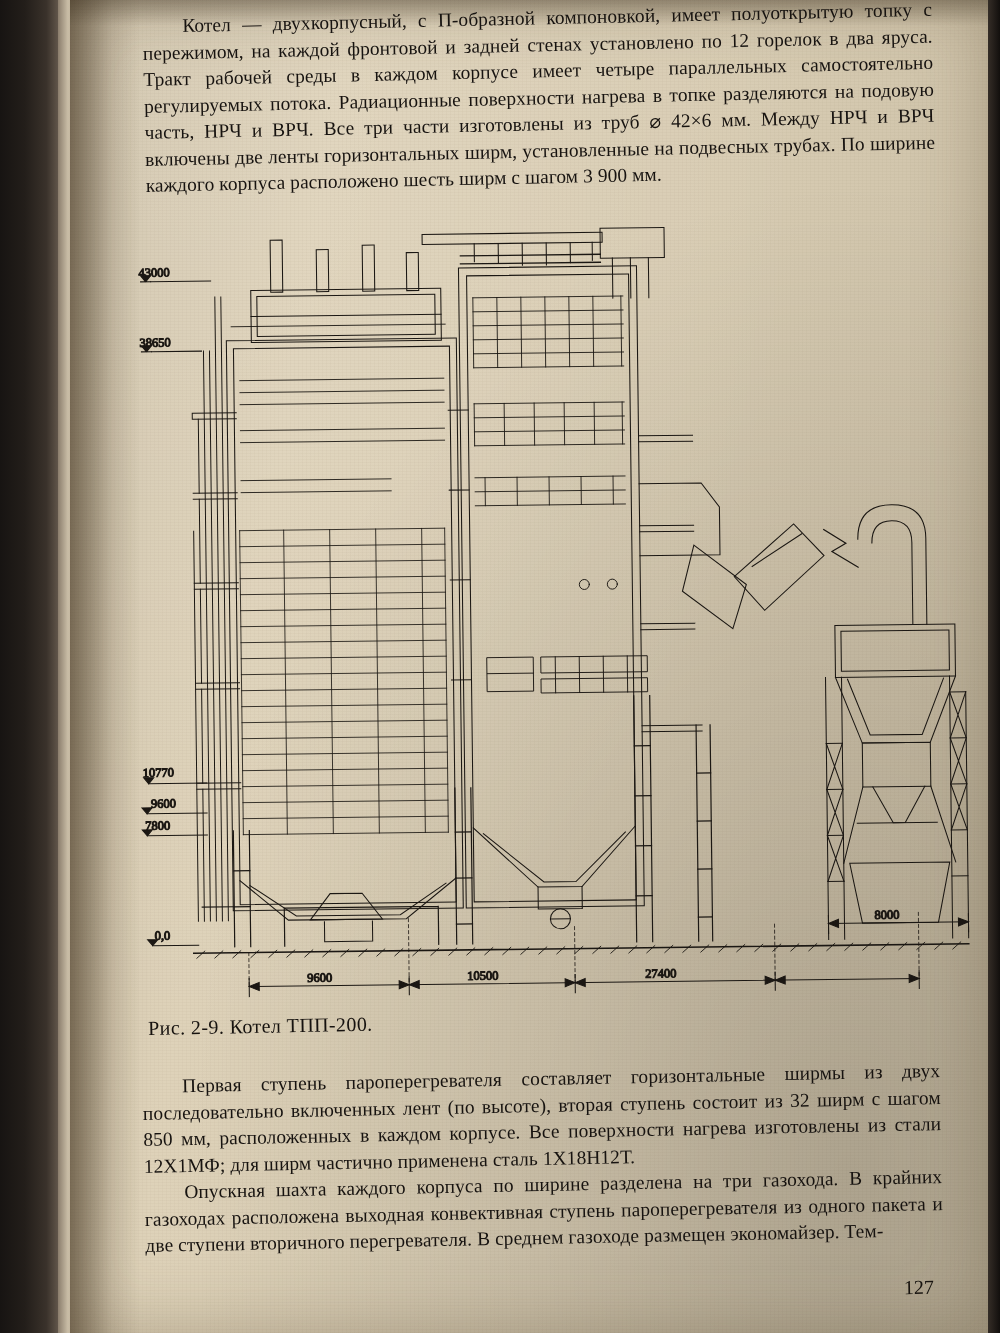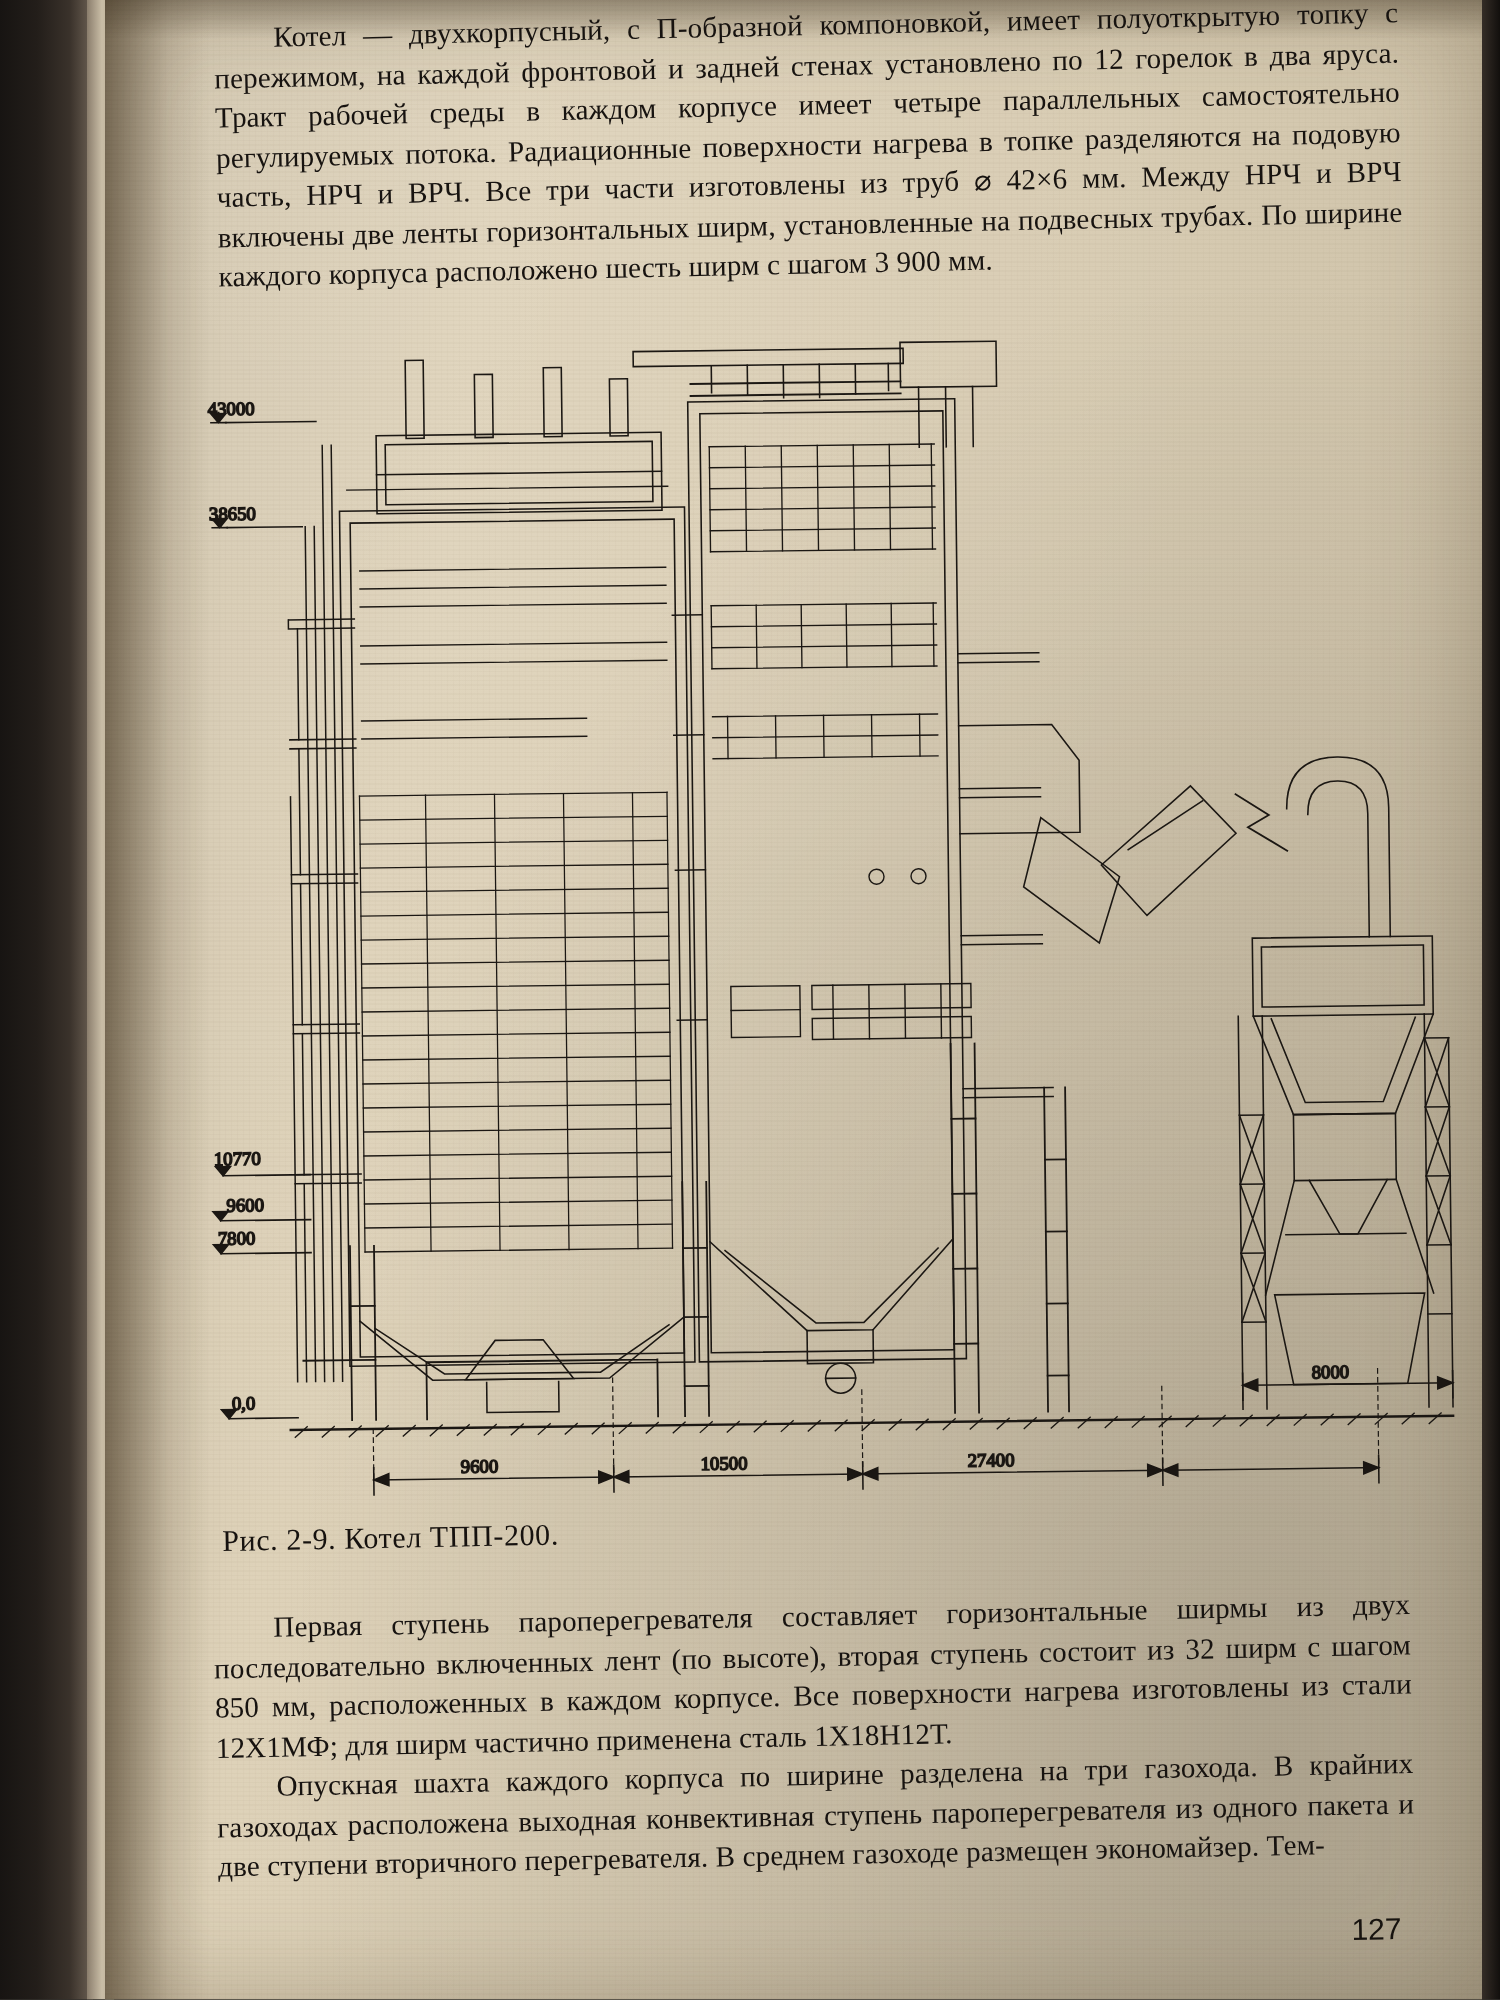--- a/index.html
+++ b/index.html
@@ -124,21 +124,21 @@
     font-family: "Liberation Serif", serif;
   }
 
   .pagenum {
     position: absolute;
     right: 54px;
     top: 1276px;
     font-size: 20px;
     color: #17130f;
     transform: rotate(-1deg);
-    font-family: Liberation Sans, sans-serif;
+    font-family: Liberation Serif, serif;
   }
 
   
   #figure {
     position: absolute;
     left: 60px;
     top: 232px;
     width: 840px;
     height: 778px;
     transform: rotate(-0.7deg);

